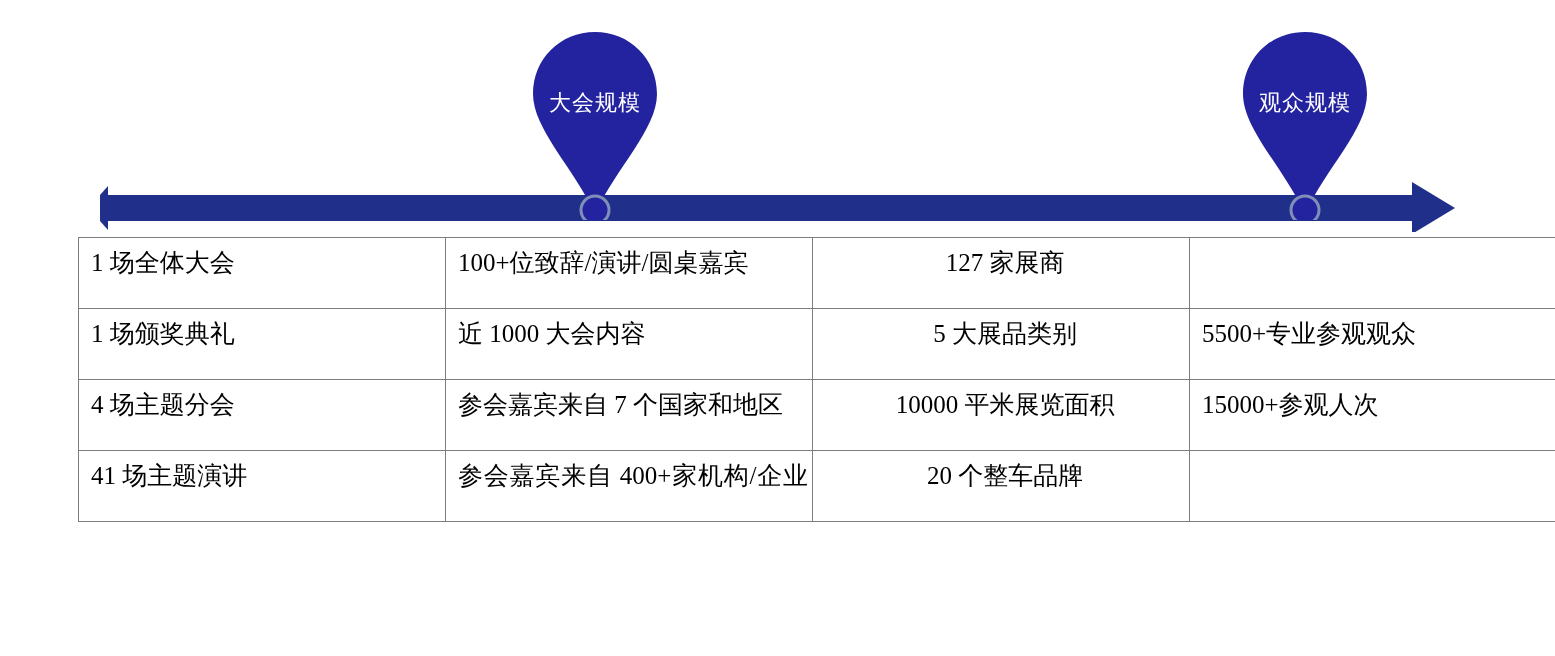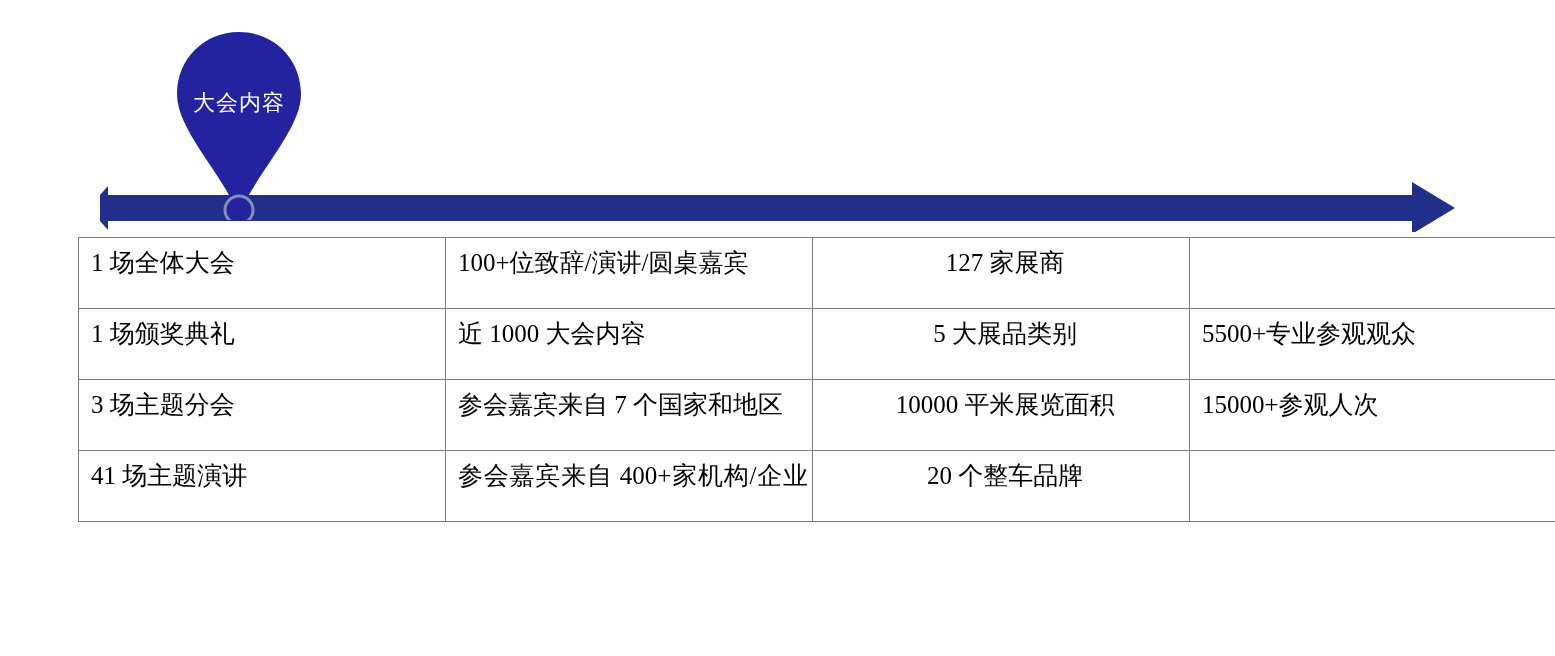--- a/index.html
+++ b/index.html
@@ -91,49 +91,56 @@
 
 <div class="page">
 
   <div class="timeline">
 
     <svg class="arrow-svg" width="1555" height="232">
       <polygon points="100,195 1412,195 1412,182 1455,208 1412,234 1412,221 100,221" fill="#1f2f8a"></polygon>
       <polygon points="100,195 108,186 108,230 100,221" fill="#1f2f8a"></polygon>
     </svg>
 
-    <div class="pin" style="left:239px; top:28px;">
+
+    <div class="pin" style="left:595px; top:28px;">
       <svg class="pin-svg" width="132" height="192" viewBox="0 0 132 192">
         <path d="M66 4 C31 4 4 31 4 66 C4 101 45 140 66 186 C87 140 128 101 128 66 C128 31 101 4 66 4 Z" fill="#2323a0"></path>
         <circle cx="66" cy="182" r="14" fill="#2323a0" stroke="#7f8fb8" stroke-width="3"></circle>
       </svg>
-      <div class="pin-label">大会内容</div>
+      <div class="pin-label">大会规模</div>
     </div>
 
 
-
+    <div class="pin" style="left:1305px; top:28px;">
+      <svg class="pin-svg" width="132" height="192" viewBox="0 0 132 192">
+        <path d="M66 4 C31 4 4 31 4 66 C4 101 45 140 66 186 C87 140 128 101 128 66 C128 31 101 4 66 4 Z" fill="#2323a0"></path>
+        <circle cx="66" cy="182" r="14" fill="#2323a0" stroke="#7f8fb8" stroke-width="3"></circle>
+      </svg>
+      <div class="pin-label">观众规模</div>
+    </div>
 
   </div>
 
   <table class="grid">
     <tbody>
       <tr>
         <td class="col1">1 场全体大会</td>
         <td class="col2">100+位致辞/演讲/圆桌嘉宾</td>
         <td class="col3">127 家展商</td>
         <td class="col4 cell-empty"></td>
       </tr>
       <tr>
         <td class="col1">1 场颁奖典礼</td>
         <td class="col2">近 1000 大会内容</td>
         <td class="col3">5 大展品类别</td>
         <td class="col4">5500+专业参观观众</td>
       </tr>
       <tr>
-        <td class="col1">3 场主题分会</td>
+        <td class="col1">4 场主题分会</td>
         <td class="col2">参会嘉宾来自 7 个国家和地区</td>
         <td class="col3">10000 平米展览面积</td>
         <td class="col4">15000+参观人次</td>
       </tr>
       <tr>
         <td class="col1">41 场主题演讲</td>
         <td class="col2 justify">参会嘉宾来自 400+家机构/企业</td>
         <td class="col3">20 个整车品牌</td>
         <td class="col4 cell-empty"></td>
       </tr>

